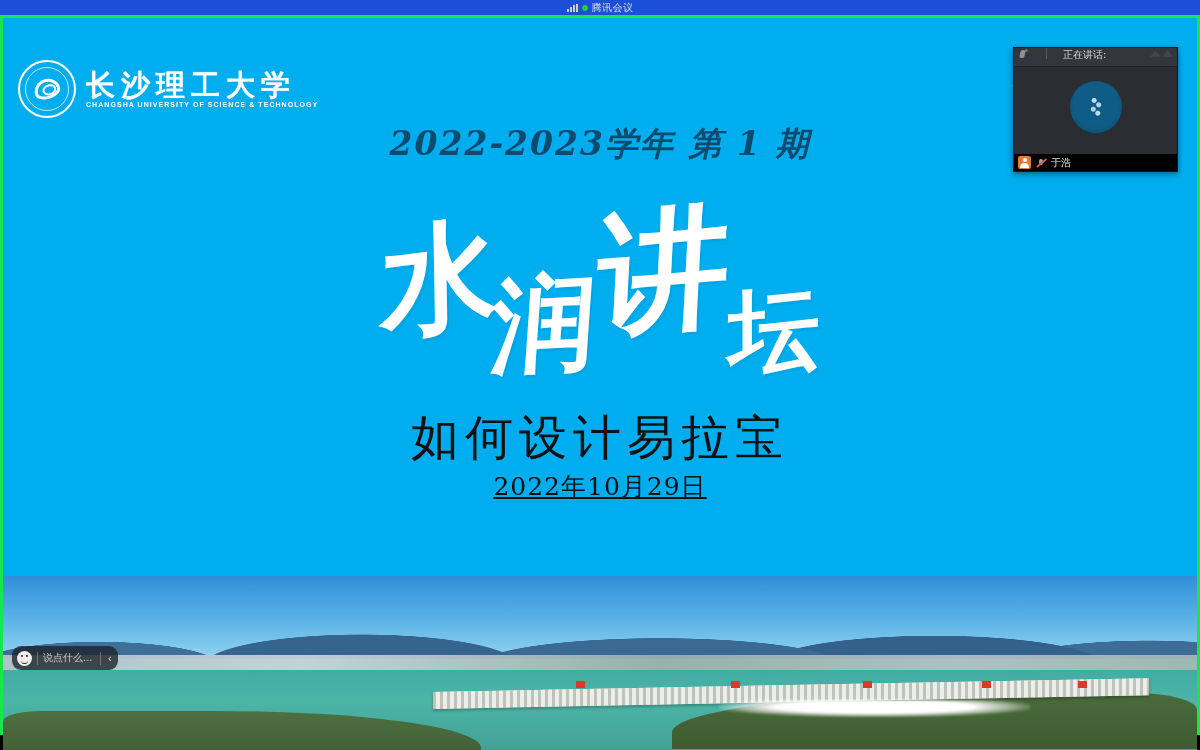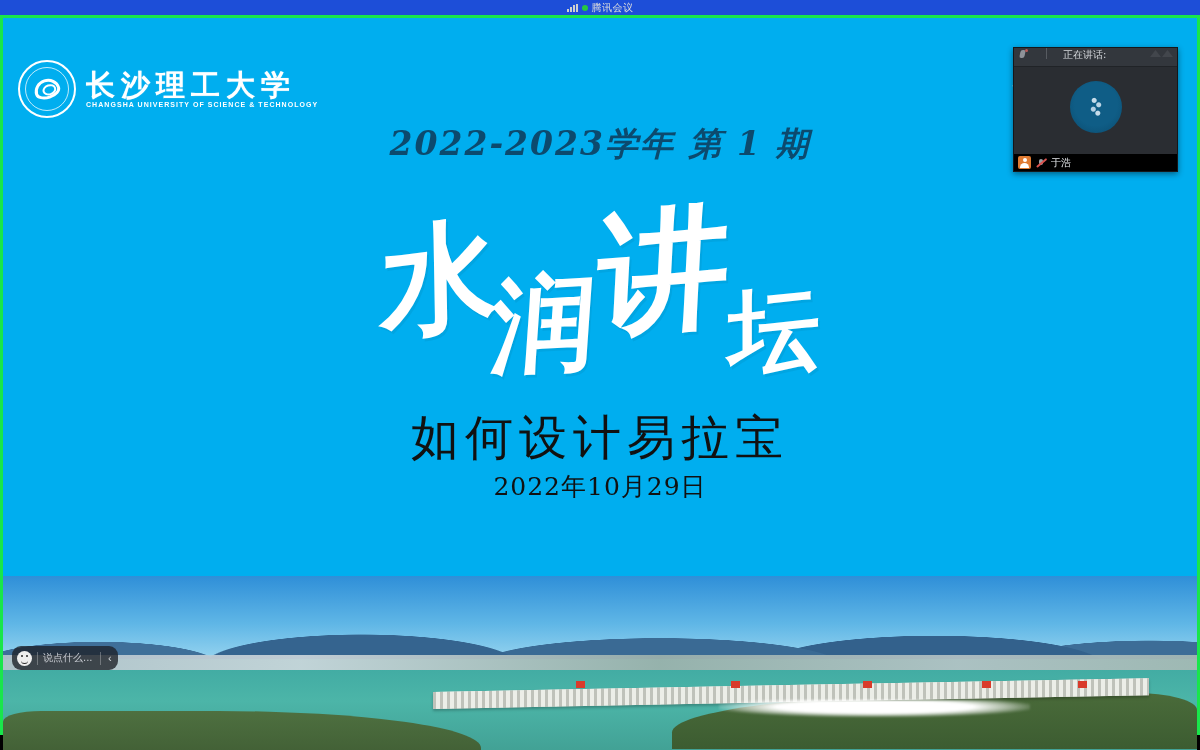--- a/index.html
+++ b/index.html
@@ -112,20 +112,21 @@
   
   .subtitle{
     position:absolute; left:0; right:0; top:388px; text-align:center;
     color:#111111; font-size:48px; letter-spacing:6px;
     font-family:"DejaVu Serif",serif;
   }
   .date{
     position:absolute; left:0; right:0; top:452px; text-align:center;
     color:#111111; font-size:25px; letter-spacing:1px;
     font-family:"DejaVu Serif",serif;
+    text-decoration:underline;
   }
 
   
   .photo{
     position:absolute; left:0; bottom:0; width:1194px; height:188px;
     overflow:hidden;
   }
   .sky{ position:absolute; inset:0 0 58% 0; background:linear-gradient(#2f8fd8,#5fb6e6 60%,#8fd0ee); }
   .mountains{
     position:absolute; left:0; right:0; top:14%; height:34%;

